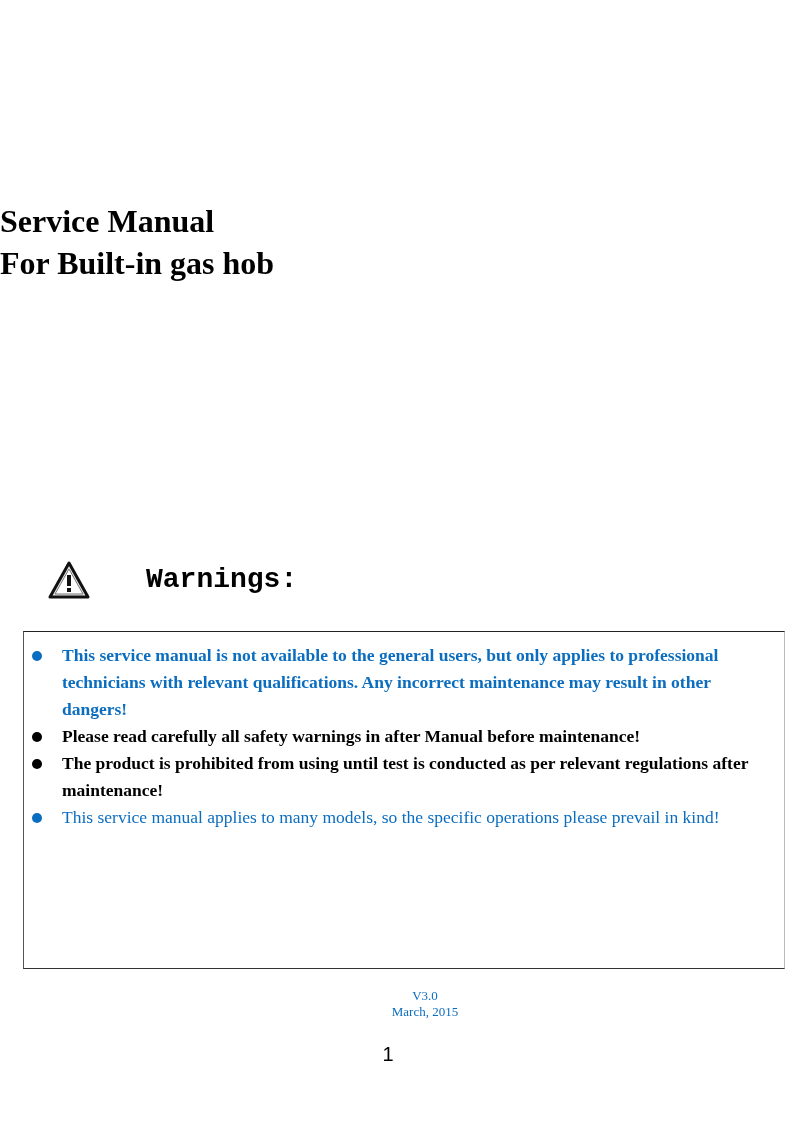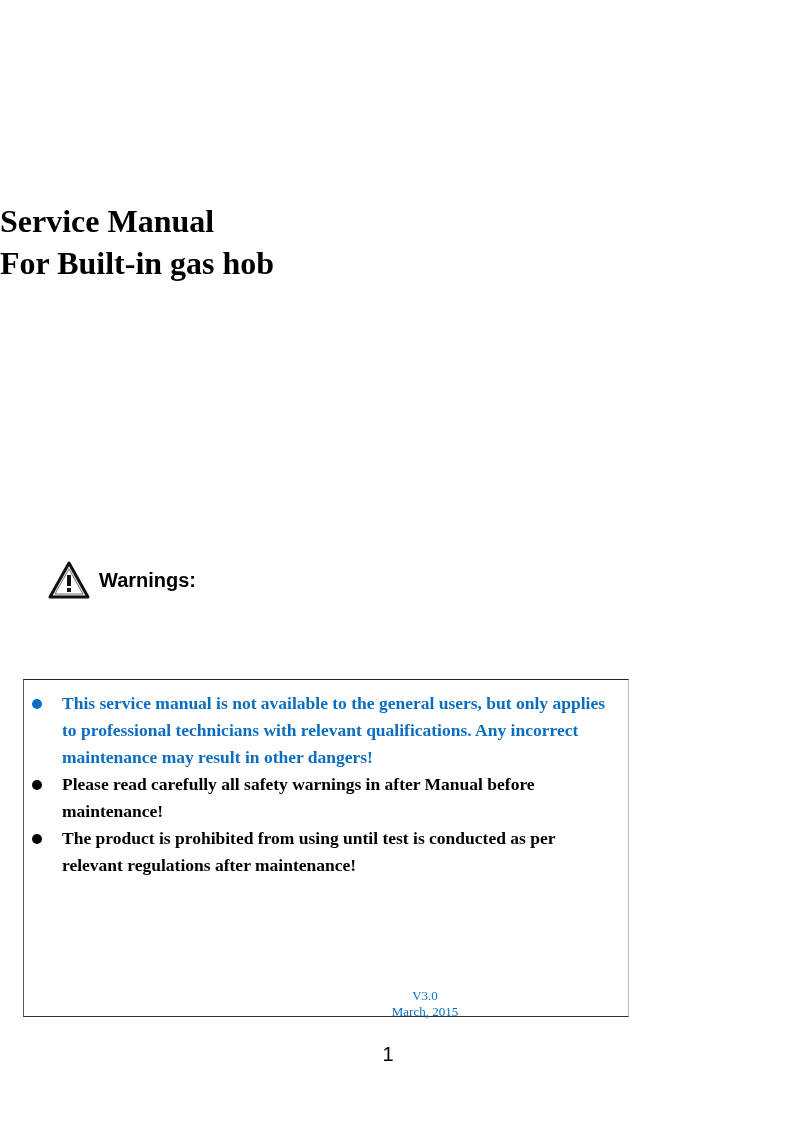--- a/index.html
+++ b/index.html
@@ -1,23 +1,23 @@
 <!DOCTYPE html>
 <html><head>
   <meta charset="utf-8">
   <style>
     html, body { margin: 0; padding: 0; background: #ffffff; }
     body { width: 802px; height: 1134px; position: relative; overflow: hidden; font-family: "Liberation Serif", serif; color: #000; }
     .title-block { position: absolute; top: 180px; left: 0; width: 776px; text-align: left; margin-top: 20px; }
     .title-line { font-family: "Liberation Serif", serif; font-weight: bold; font-size: 32px; line-height: 42px; margin: 0; }
     .warn-heading { position: absolute; top: 560px; left: 47px; display: flex; align-items: center; }
     .warn-icon { width: 44px; height: 40px; margin-right: 8px; }
-    .warn-text { font-family: Liberation Sans, sans-serif; font-weight: bold; font-size: 20px; line-height: 40px; }
-    .warn-box { position: absolute; left: 23px; top: 631px; width: 606px; height: 338px;
-      border-top: 1.5px solid #222; border-left: 1.5px solid #555; border-bottom: 1.5px solid #333; border-right: 1.5px solid #bbb; box-sizing: border-box; margin-top: 48px; }
+    .warn-text { font-family: Liberation Mono, monospace; font-weight: bold; font-size: 28px; line-height: 40px; margin-left: 47px; }
+    .warn-box { position: absolute; left: 23px; top: 631px; width: 762px; height: 338px;
+      border-top: 1.5px solid #222; border-left: 1.5px solid #555; border-bottom: 1.5px solid #333; border-right: 1.5px solid #bbb; box-sizing: border-box; }
     .warn-list { list-style: none; margin: 0; padding: 10px 0 0 0; }
     .warn-item { position: relative; padding-left: 38px; padding-right: 20px; font-size: 17.5px; line-height: 27px; }
     .warn-item.bold { font-weight: bold; }
     .warn-item.blue { color: #0b6dbf; }
     .bullet { position: absolute; left: 8px; top: 9px; width: 10px; height: 10px; border-radius: 50%; background: #000; }
     .warn-item.blue .bullet { background: #0b6dbf; }
     .version { position: absolute; top: 988px; left: 0; width: 776px; text-align: center; color: #0b6dbf; font-size: 13px; line-height: 16px; margin-left: 37px; }
     .page-num { position: absolute; top: 1043px; left: 0; width: 776px; text-align: center; font-family: "Liberation Sans", sans-serif; font-size: 20px; }
   </style>
 </head>
@@ -36,20 +36,21 @@
     <rect x="20" y="28" width="4" height="4" fill="#111"></rect>
   </svg>
   <span class="warn-text">Warnings:</span>
 </div>
 
 <div class="warn-box">
   <ul class="warn-list">
     <li class="warn-item bold blue"><span class="bullet"></span><span>This service manual is not available to the general users, but only applies to professional technicians with relevant qualifications. Any incorrect maintenance may result in other dangers!</span></li>
     <li class="warn-item bold"><span class="bullet"></span><span>Please read carefully all safety warnings in after Manual before maintenance!</span></li>
     <li class="warn-item bold"><span class="bullet"></span><span>The product is prohibited from using until test is conducted as per relevant regulations after maintenance!</span></li>
+    <li class="warn-item blue"><span class="bullet"></span><span>This service manual applies to many models, so the specific operations please prevail in kind!</span></li>
   </ul>
 </div>
 
 <div class="version">
   <div>V3.0</div>
   <div>March, 2015</div>
 </div>
 
 <div class="page-num">1</div>
 

